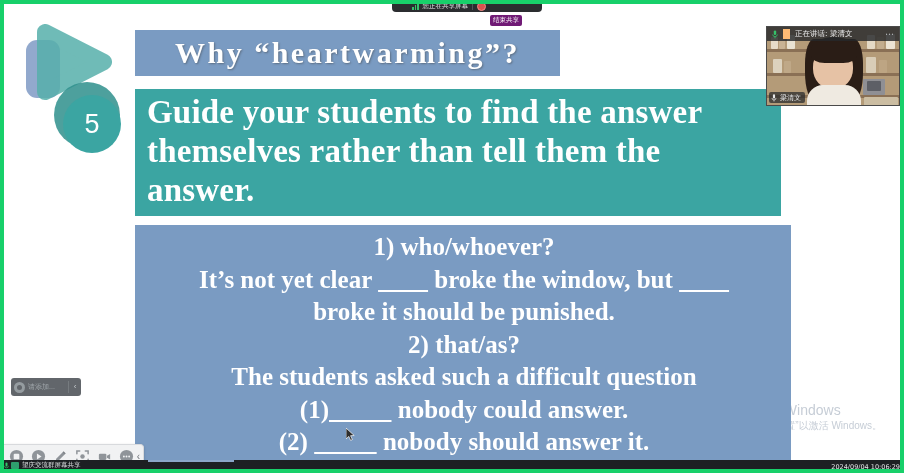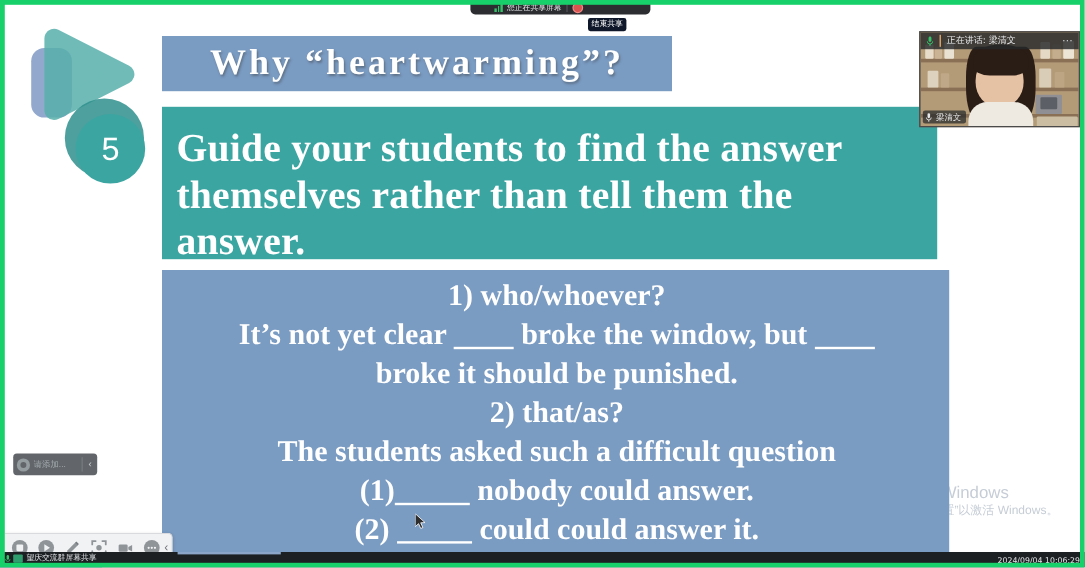--- a/index.html
+++ b/index.html
@@ -77,21 +77,20 @@
     padding:4px 12px 0 12px;
     z-index:4;
   }
   #statement-text{
     font-family:"Liberation Serif", serif;
     font-weight:bold;
     font-size:33px;
     line-height:39px;
     color:#ffffff;
     letter-spacing:.2px;
-    margin-top:12px;
   }
 
   
   #exercise-block{
     position:absolute; left:131px; top:221px;
     width:656px; height:240px;
     background:#7a9bc2;
     box-sizing:border-box;
     padding:6px 10px 0 12px;
     z-index:4;
@@ -207,21 +206,21 @@
   }
   #wc-topbar{
     position:absolute;left:0;top:0;right:0;height:14px;
     background:rgba(38,40,43,.82);
     display:flex;align-items:center;
     z-index:6;
   }
   #wc-mic-icon{margin-left:5px;display:flex;align-items:center;}
   #wc-speaking{
     color:#e8e9ea;font-size:7.5px;margin-left:5px;
-    border-left:1px solid #fdba74;padding-left:5px;
+    border-left:7px solid #fdba74;padding-left:5px;
     white-space:nowrap;
     font-family:"DejaVu Sans", sans-serif;
   }
   #wc-menu{
     margin-left:auto;margin-right:4px;color:#cfd2d4;font-size:9px;letter-spacing:1px;
   }
   #wc-namebar{
     position:absolute;left:2px;bottom:2px;height:11px;
     background:rgba(38,40,43,.72);
     display:flex;align-items:center;padding:0 4px 0 2px;
@@ -249,21 +248,21 @@
     color:#e7e8ea;font-size:6.5px;white-space:nowrap;
     font-family:"DejaVu Sans", sans-serif;
   }
   #sb-sep{width:1px;height:7px;background:#50545a;margin:0 4px;}
   #sb-reddot{
     width:7px;height:7px;border-radius:50%;
     background:#d9534f;border:1px solid #f08b88;
     margin-right:4px;flex:none;
   }
   #sb-stop{
-    background:#0f172a;color:#fff;font-size:6.5px;
+    background:#701a75;color:#fff;font-size:6.5px;
     border-radius:2px;padding:1px 3px;white-space:nowrap;
     font-family:"DejaVu Sans", sans-serif;
     margin-top:28px;
   }
 
   
   #taskbar{
     position:absolute;left:0;bottom:0;width:904px;height:13px;
     background:#1d2023;
     z-index:58;
@@ -318,21 +317,21 @@
   </div>
 
   <div id="exercise-block">
     <div id="exercise-lines">
         <div class="ex-line"><span>1) who/whoever?</span></div>
         <div class="ex-line"><span>It’s not yet clear </span><span class="blank">&nbsp;&nbsp;&nbsp;&nbsp;&nbsp;&nbsp;&nbsp;&nbsp;</span><span> broke the window, but </span><span class="blank">&nbsp;&nbsp;&nbsp;&nbsp;&nbsp;&nbsp;&nbsp;&nbsp;</span></div>
         <div class="ex-line"><span>broke it should be punished.</span></div>
         <div class="ex-line"><span>2) that/as?</span></div>
         <div class="ex-line"><span>The students asked such a difficult question</span></div>
         <div class="ex-line"><span>(1)</span><span class="blank">&nbsp;&nbsp;&nbsp;&nbsp;&nbsp;&nbsp;&nbsp;&nbsp;&nbsp;&nbsp;</span><span> nobody could answer.</span></div>
-        <div class="ex-line"><span>(2) </span><span class="blank">&nbsp;&nbsp;&nbsp;&nbsp;&nbsp;&nbsp;&nbsp;&nbsp;&nbsp;&nbsp;</span><span> could could answer it.</span></div>
+        <div class="ex-line"><span>(2) </span><span class="blank">&nbsp;&nbsp;&nbsp;&nbsp;&nbsp;&nbsp;&nbsp;&nbsp;&nbsp;&nbsp;</span><span> nobody should answer it.</span></div>
       </div>
   </div>
 
   <div id="activation">
     <div id="act-title">激活 Windows</div>
     <div id="act-sub">转到“设置”以激活 Windows。</div>
   </div>
 
   <svg id="cursor" width="10" height="14">
     <polygon points="0,0 0,11 2.8,8.4 4.6,12.4 6.4,11.6 4.6,7.7 8.2,7.5" fill="#2d2d2d" stroke="#ffffff" stroke-width=".7"></polygon>

